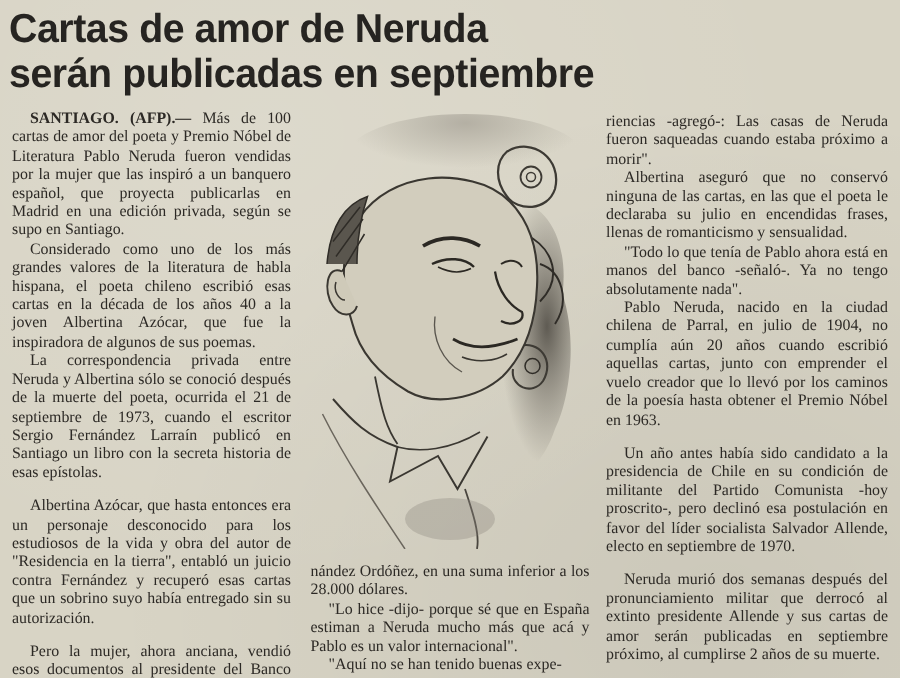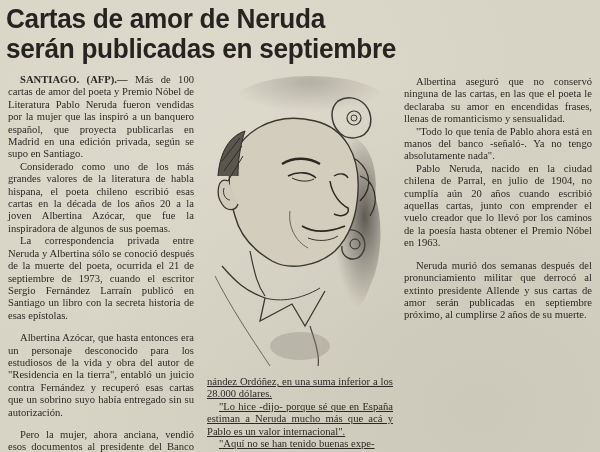--- a/index.html
+++ b/index.html
@@ -34,40 +34,40 @@
     font-size: 10.6px;
     line-height: 12.4px;
     text-align: justify;
     color: #2c2925;
     hyphens: manual;
   }
   .col p { margin: 0; text-indent: 12px; }
   .col p.gap { margin-top: 10px; }
   .col p.noindent { text-indent: 0; }
   .col1 { left: 8px; top: 74px; width: 186px; }
-  .col2b { left: 207px; top: 376px; width: 186px; text-decoration: underline; }
+  .col2b { left: 207px; top: 376px; width: 186px; }
   .col3 { left: 404px; top: 76px; width: 188px; }
   .portrait {
     position: absolute; left: 210px; top: 76px; width: 180px; height: 290px;
   }
   .dateline { font-weight: bold; font-family: Liberation Serif, serif; }
 </style>
 </head>
 <body>
 
 <div class="paper">
 
   <div class="headline">
     <div>Cartas de amor de Neruda</div>
     <div>serán  publicadas en septiembre</div>
   </div>
 
   <div class="col col1">
     <p><span class="dateline">SANTIAGO. (AFP).—</span><span> Más de 100 cartas de amor del poeta y Premio Nóbel de Literatura Pablo Neruda fueron vendidas por la mujer que las inspiró a un banquero español, que proyecta publicarlas en Madrid en una edición privada, según se supo en Santiago.</span></p>
-    <p>Considerado como uno de los más grandes valores de la literatura de habla hispana, el poeta chileno escribió esas cartas en la década de los años 20 a la joven Albertina Azócar, que fue la inspiradora de algunos de sus poemas.</p>
+    <p>Considerado como uno de los más grandes valores de la literatura de habla hispana, el poeta chileno escribió esas cartas en la década de los años 40 a la joven Albertina Azócar, que fue la inspiradora de algunos de sus poemas.</p>
     <p>La correspondencia privada entre Neruda y Albertina sólo se conoció después de la muerte del poeta, ocurrida el 21 de septiembre de 1973, cuando el escritor Sergio Fernández Larraín publicó en Santiago un libro con la secreta historia de esas epístolas.</p>
     <p class="gap">Albertina Azócar, que hasta entonces era un personaje desconocido para los estudiosos de la vida y obra del autor de "Residencia en la tierra", entabló un juicio contra Fernández y recuperó esas cartas que un sobrino suyo había entregado sin su autorización.</p>
     <p class="gap">Pero la mujer, ahora anciana, vendió esos documentos al presidente del Banco Exterior de España, Francisco Fer-</p>
   </div>
 
   <svg class="portrait" viewBox="0 0 180 290" xmlns="http://www.w3.org/2000/svg">
     <defs>
       <radialGradient id="shade" cx="0.75" cy="0.45" r="0.5">
         <stop offset="0" stop-color="#4a463f" stop-opacity="0.85"></stop>
         <stop offset="1" stop-color="#6b665d" stop-opacity="0"></stop>
@@ -115,19 +115,21 @@
     <ellipse cx="90" cy="270" rx="30" ry="14" fill="#8d887e" opacity="0.35"></ellipse>
   </svg>
 
   <div class="col col2b">
     <p class="noindent">nández Ordóñez, en una suma inferior a los 28.000 dólares.</p>
     <p>"Lo hice -dijo- porque sé que en España estiman a Neruda mucho más que acá y Pablo es un valor internacional".</p>
     <p>"Aquí no se han tenido buenas expe-</p>
   </div>
 
   <div class="col col3">
-    <p>Albertina aseguró que no conservó ninguna de las cartas, en las que el poeta le declaraba su amor en encendidas frases, llenas de romanticismo y sensualidad.</p>
+    <p class="noindent">riencias -agregó-: Las casas de Neruda fueron saqueadas cuando estaba próximo a morir".</p>
+    <p>Albertina aseguró que no conservó ninguna de las cartas, en las que el poeta le declaraba su julio en encendidas frases, llenas de romanticismo y sensualidad.</p>
     <p>"Todo lo que tenía de Pablo ahora está en manos del banco -señaló-. Ya no tengo absolutamente nada".</p>
     <p>Pablo Neruda, nacido en la ciudad chilena de Parral, en julio de 1904, no cumplía aún 20 años cuando escribió aquellas cartas, junto con emprender el vuelo creador que lo llevó por los caminos de la poesía hasta obtener el Premio Nóbel en 1963.</p>
+    <p class="gap">Un año antes había sido candidato a la presidencia de Chile en su condición de militante del Partido Comunista -hoy proscrito-, pero declinó esa postulación en favor del líder socialista Salvador Allende, electo en septiembre de 1970.</p>
     <p class="gap">Neruda murió dos semanas después del pronunciamiento militar que derrocó al extinto presidente Allende y sus cartas de amor serán publicadas en septiembre próximo, al cumplirse 2 años de su muerte.</p>
   </div>
 
 </div>
 
 </body></html>

